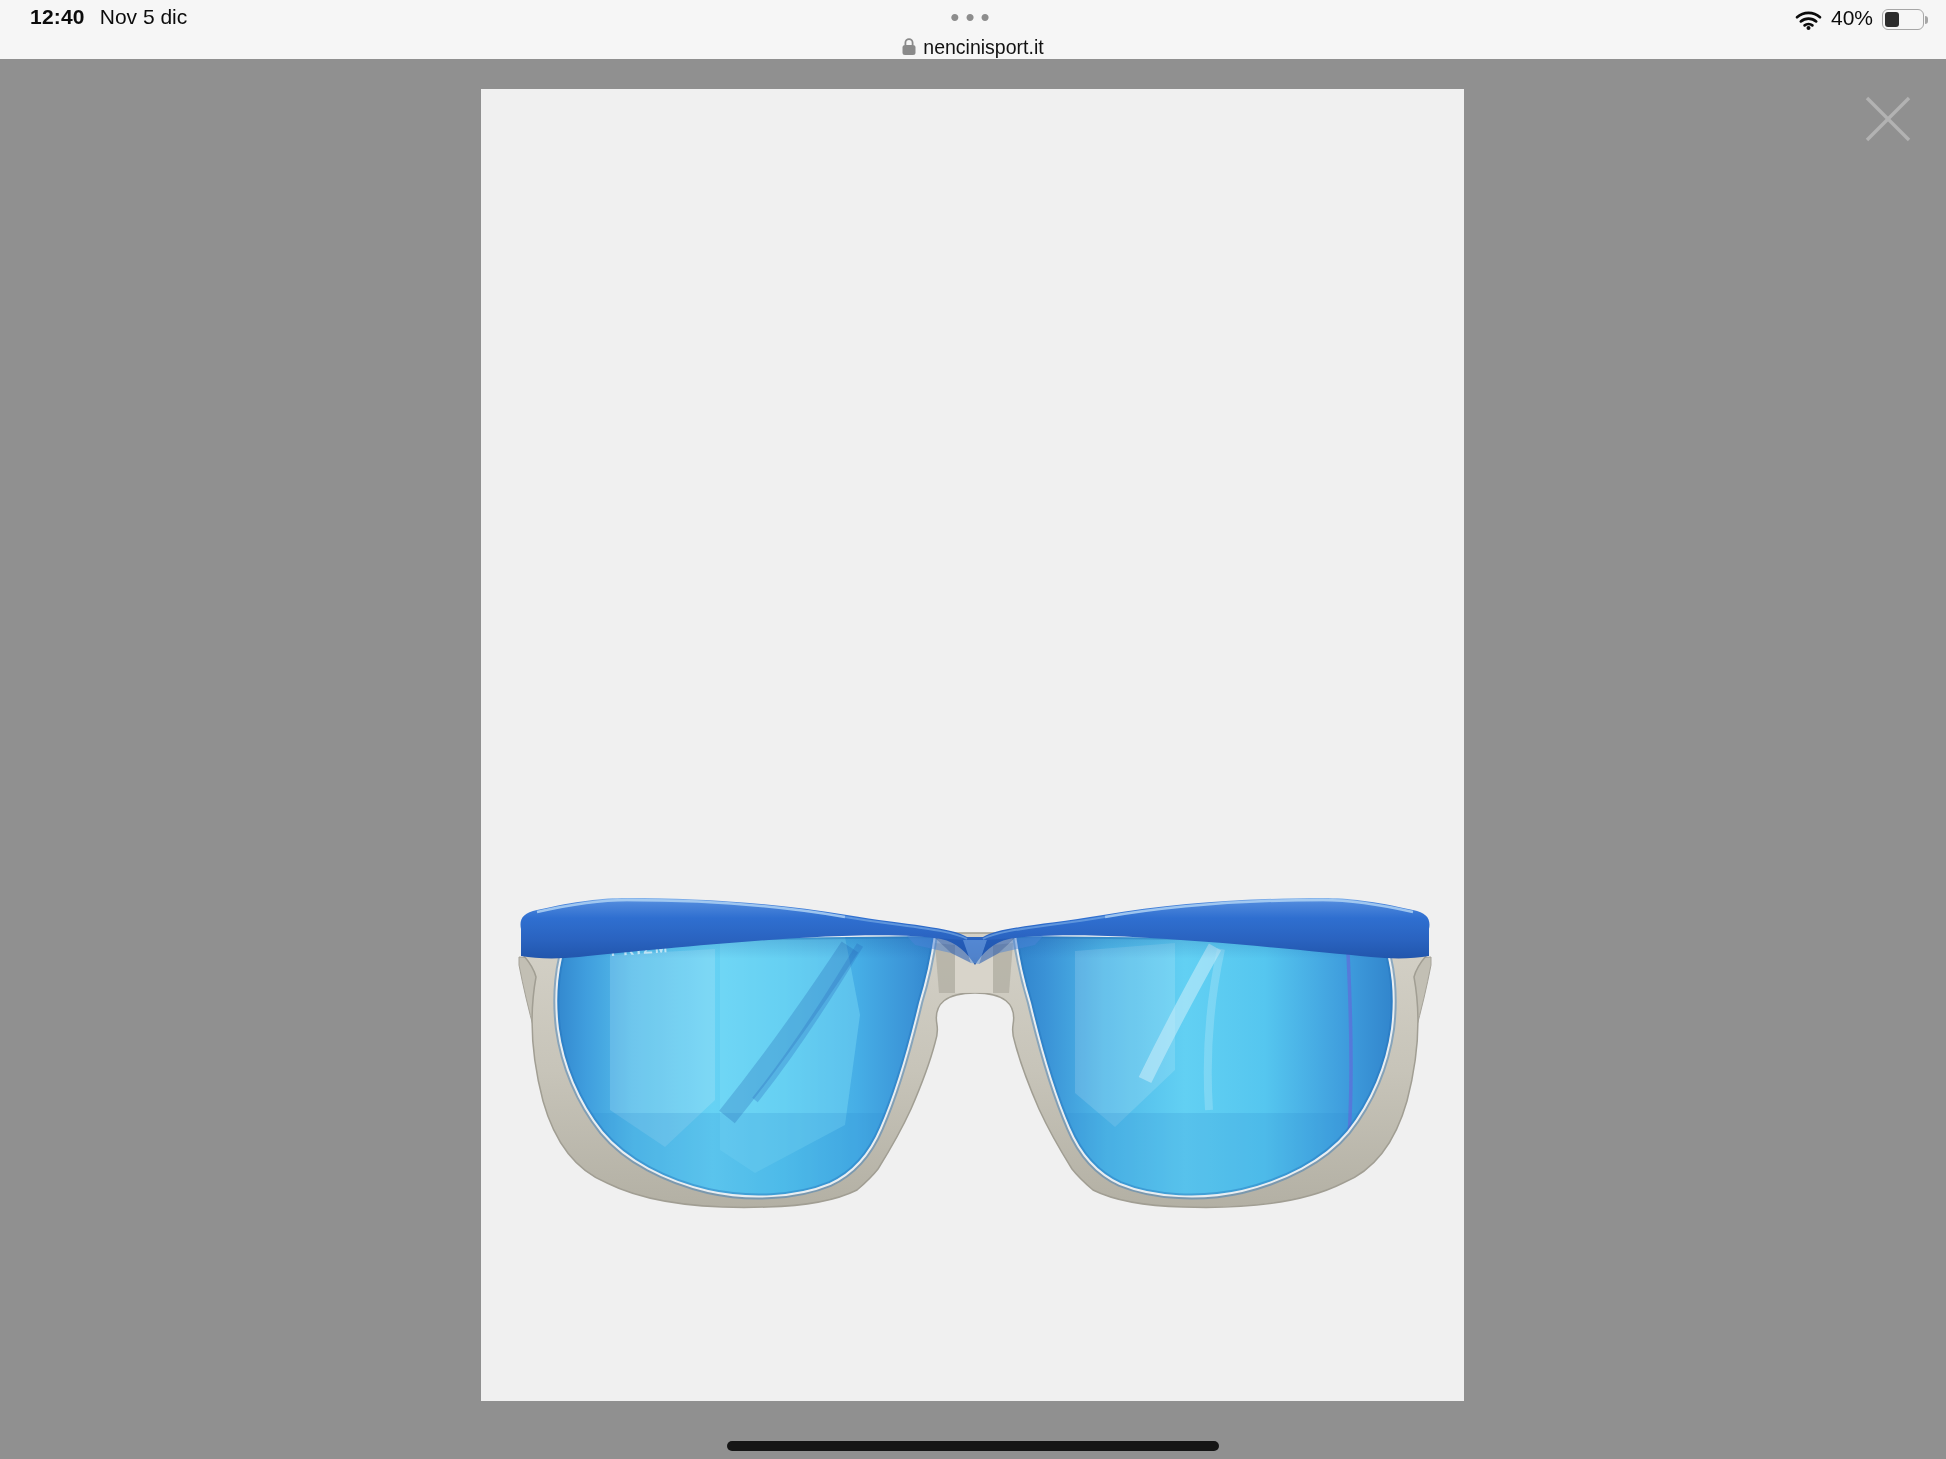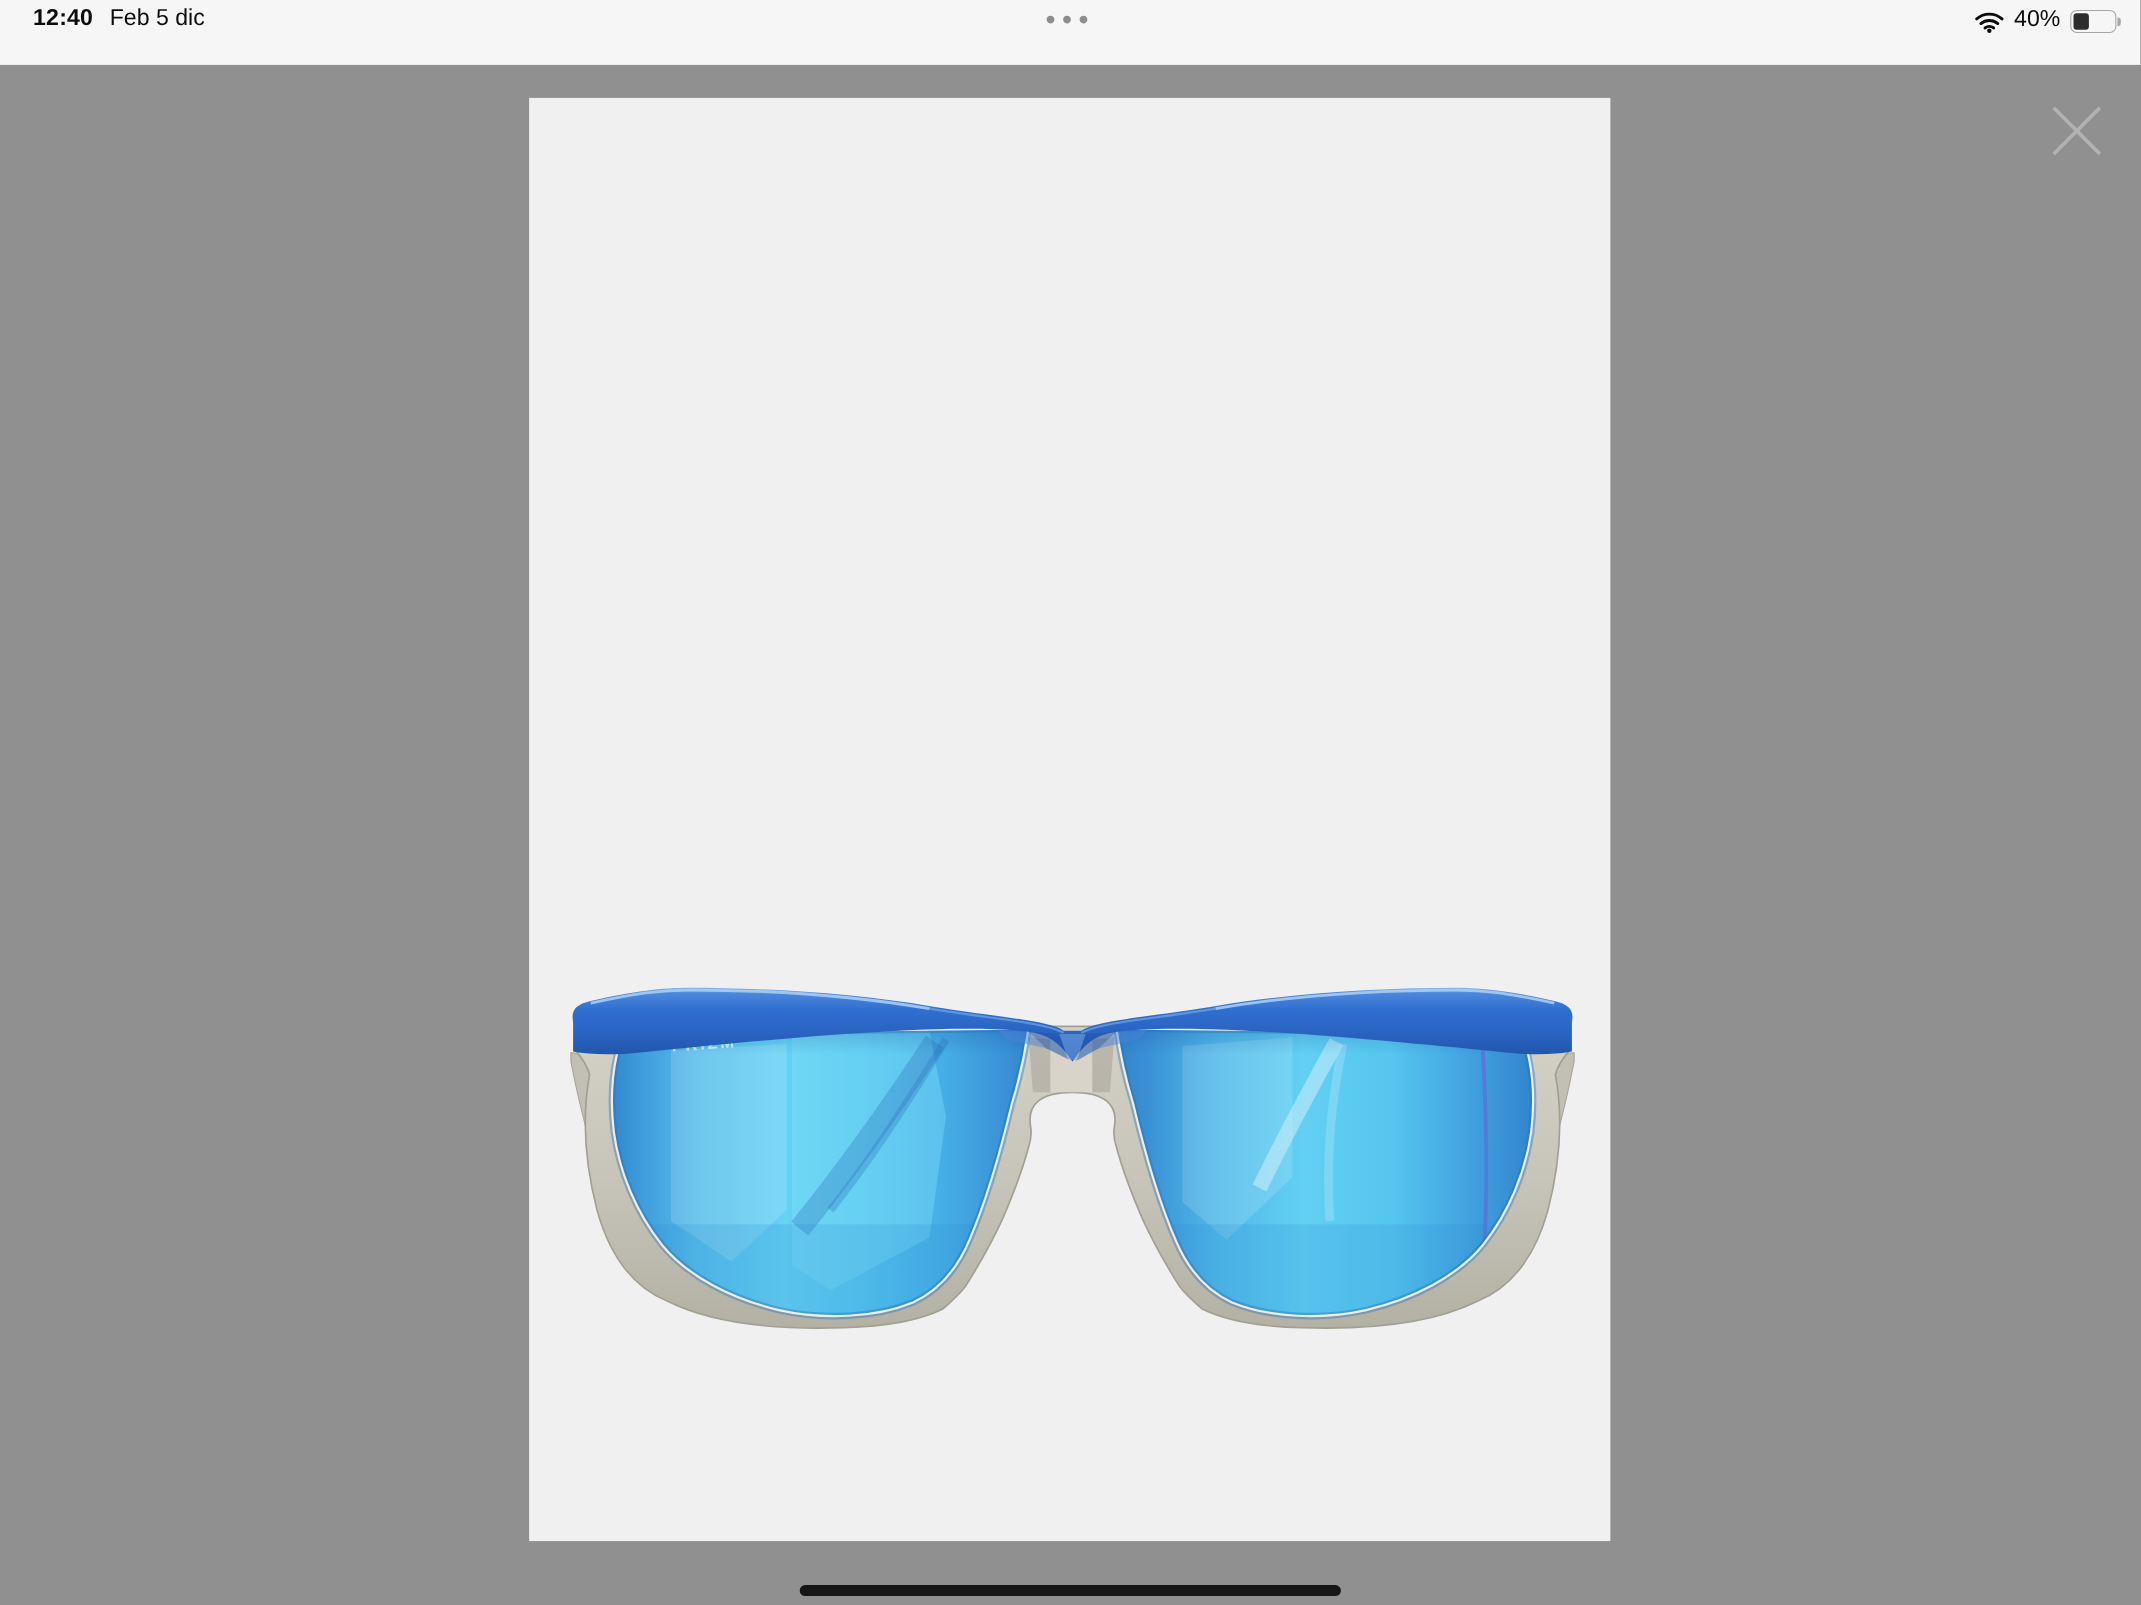--- a/index.html
+++ b/index.html
@@ -54,25 +54,34 @@
     top:1441px; width:492px; height:10px; border-radius:6px; background:#161616;
   }
 </style>
 </head>
 <body>
 
 <div class="statusbar">
 
   <div class="time-cluster">
     <span class="time">12:40</span>
-    <span class="date">Feb 5 dic</span>
+    <span class="date">Nov 5 dic</span>
   </div>
 
   <span class="page-dots">•••</span>
 
+  <div class="url-row">
+    <span style="display:flex;">
+      <svg width="14" height="18" viewBox="0 0 14 18">
+        <path d="M3.4,7 V4.8 a3.6,3.6 0 0 1 7.2,0 V7" fill="none" stroke="#8a8a8a" stroke-width="1.8"></path>
+        <rect x="0.5" y="7" width="13" height="10" rx="2.5" fill="#8a8a8a"></rect>
+      </svg>
+    </span>
+    <span class="url-text">nencinisport.it</span>
+  </div>
 
   <div class="right-cluster">
     <span style="display:flex;">
       <svg width="27" height="20" viewBox="0 0 27 20">
         <path d="M2,7.2 C8.5,1.4 18.5,1.4 25,7.2" fill="none" stroke="#0c0c0c" stroke-width="2.7" stroke-linecap="round"></path>
         <path d="M5.8,11.4 C10.2,7.6 16.8,7.6 21.2,11.4" fill="none" stroke="#0c0c0c" stroke-width="2.7" stroke-linecap="round"></path>
         <path d="M9.6,15.4 C11.8,13.6 15.2,13.6 17.4,15.4" fill="none" stroke="#0c0c0c" stroke-width="2.7" stroke-linecap="round"></path>
         <circle cx="13.5" cy="18" r="2" fill="#0c0c0c"></circle>
       </svg>
     </span>

